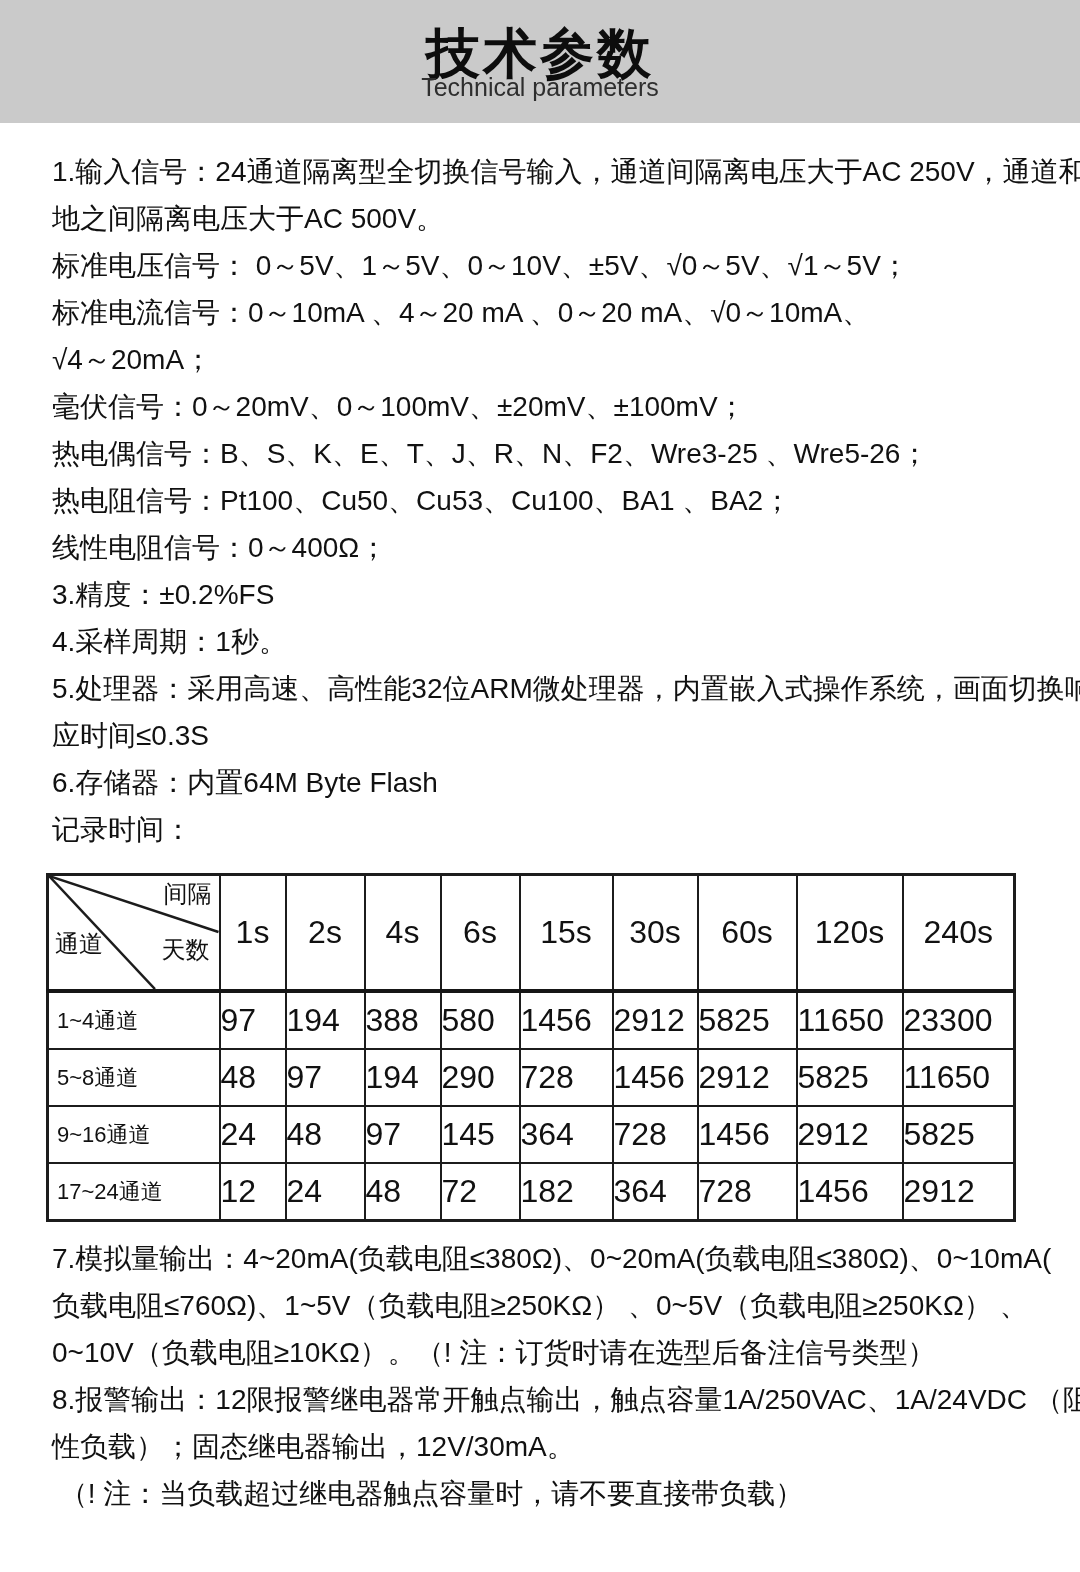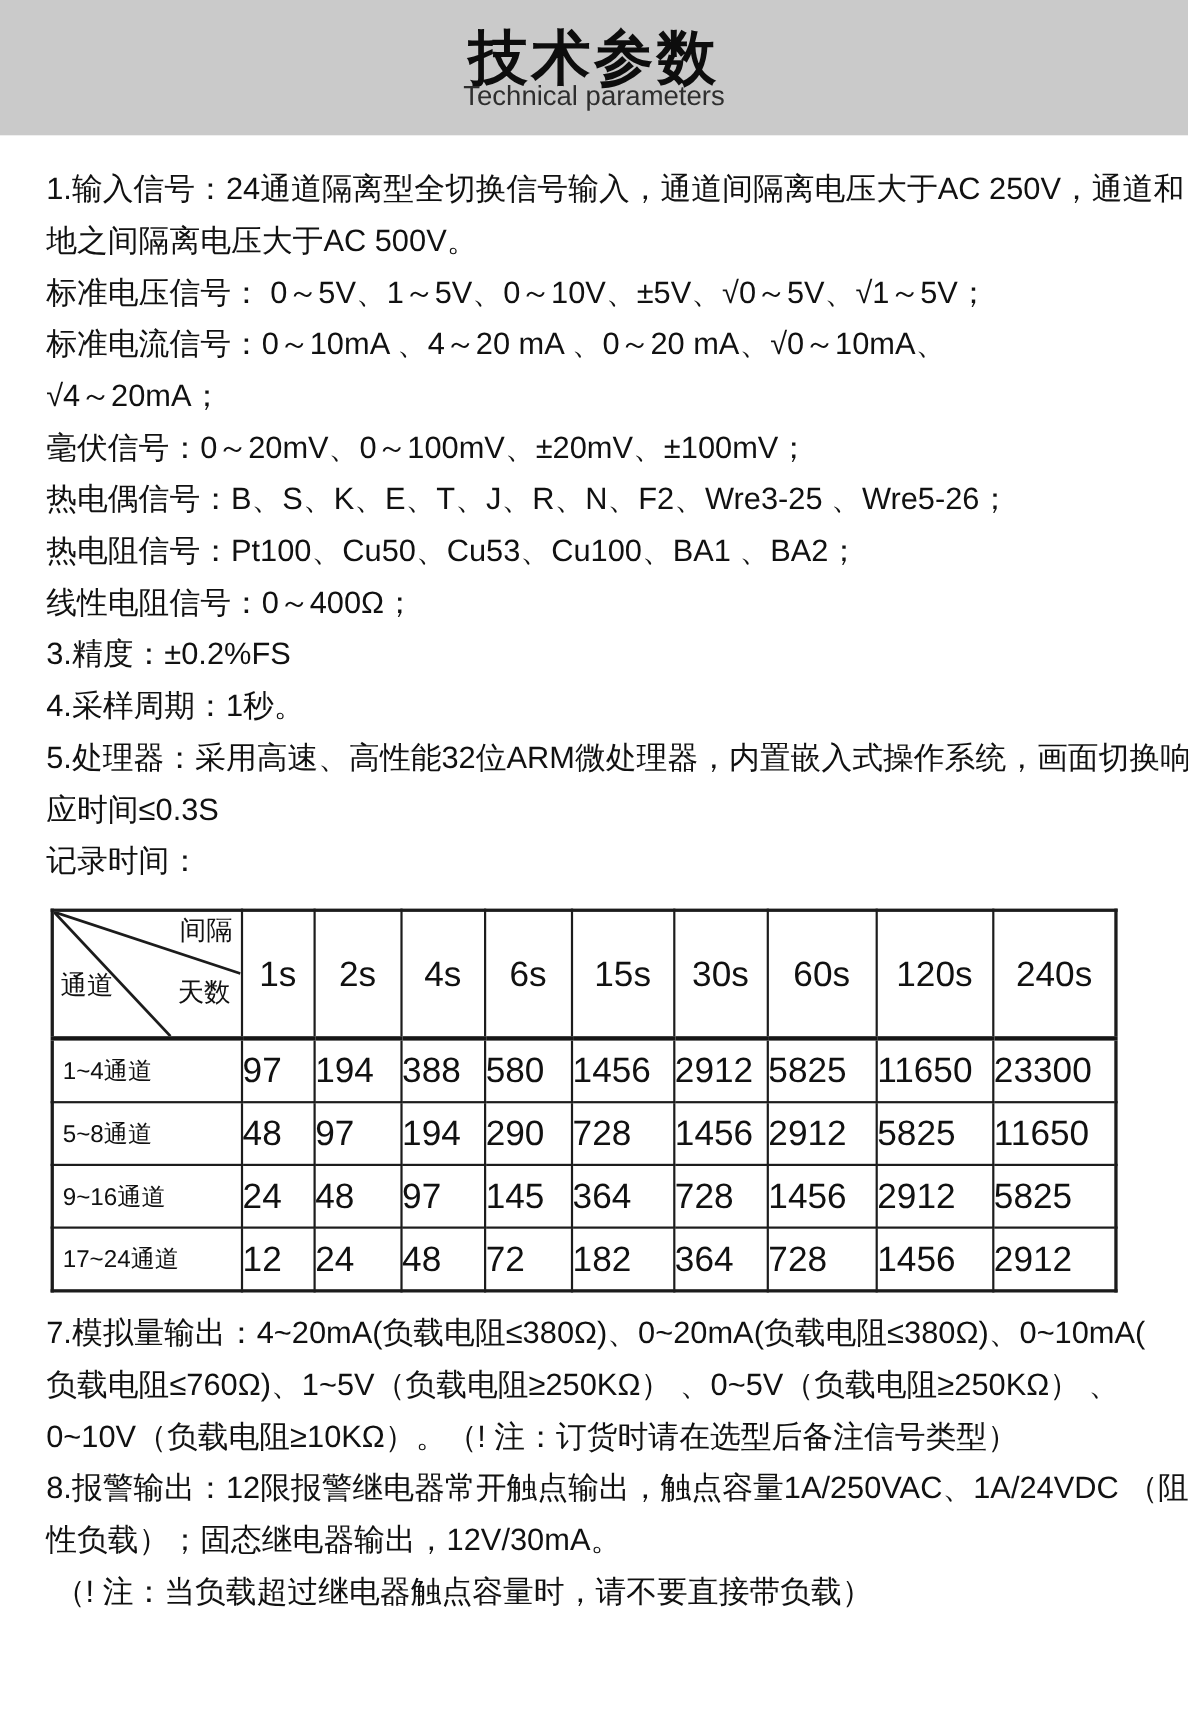--- a/index.html
+++ b/index.html
@@ -36,20 +36,21 @@
   }
   .specs {
     font-size: 28px;
     font-weight: 500;
     color: #111111;
   }
   .specs .spec-line {
     height: 47px;
     line-height: 47px;
     white-space: pre;
+    margin-left: 10px;
   }
   .specs-top { margin: 25px 0 0 42px; }
   .specs-bottom { margin: 13px 0 0 42px; }
 
   table.record-table {
     margin: 20px 0 0 46px;
     border-collapse: collapse;
     border: 3px solid #1c1c1c;
     table-layout: fixed;
   }
@@ -121,20 +122,21 @@
     <div class="spec-line">标准电流信号：0～10mA 、4～20 mA 、0～20 mA、√0～10mA、</div>
     <div class="spec-line">√4～20mA；</div>
     <div class="spec-line">毫伏信号：0～20mV、0～100mV、±20mV、±100mV；</div>
     <div class="spec-line">热电偶信号：B、S、K、E、T、J、R、N、F2、Wre3-25 、Wre5-26；</div>
     <div class="spec-line">热电阻信号：Pt100、Cu50、Cu53、Cu100、BA1 、BA2；</div>
     <div class="spec-line">线性电阻信号：0～400Ω；</div>
     <div class="spec-line">3.精度：±0.2%FS</div>
     <div class="spec-line">4.采样周期：1秒。</div>
     <div class="spec-line">5.处理器：采用高速、高性能32位ARM微处理器，内置嵌入式操作系统，画面切换响</div>
     <div class="spec-line">应时间≤0.3S</div>
+    <div class="spec-line">6.存储器：内置64M Byte Flash</div>
     <div class="spec-line">记录时间：</div>
   </section>
 
 <table class="record-table">
   <colgroup>
     <col class="c0">
       <col class="c1">
       <col class="c2">
       <col class="c3">
       <col class="c4">

